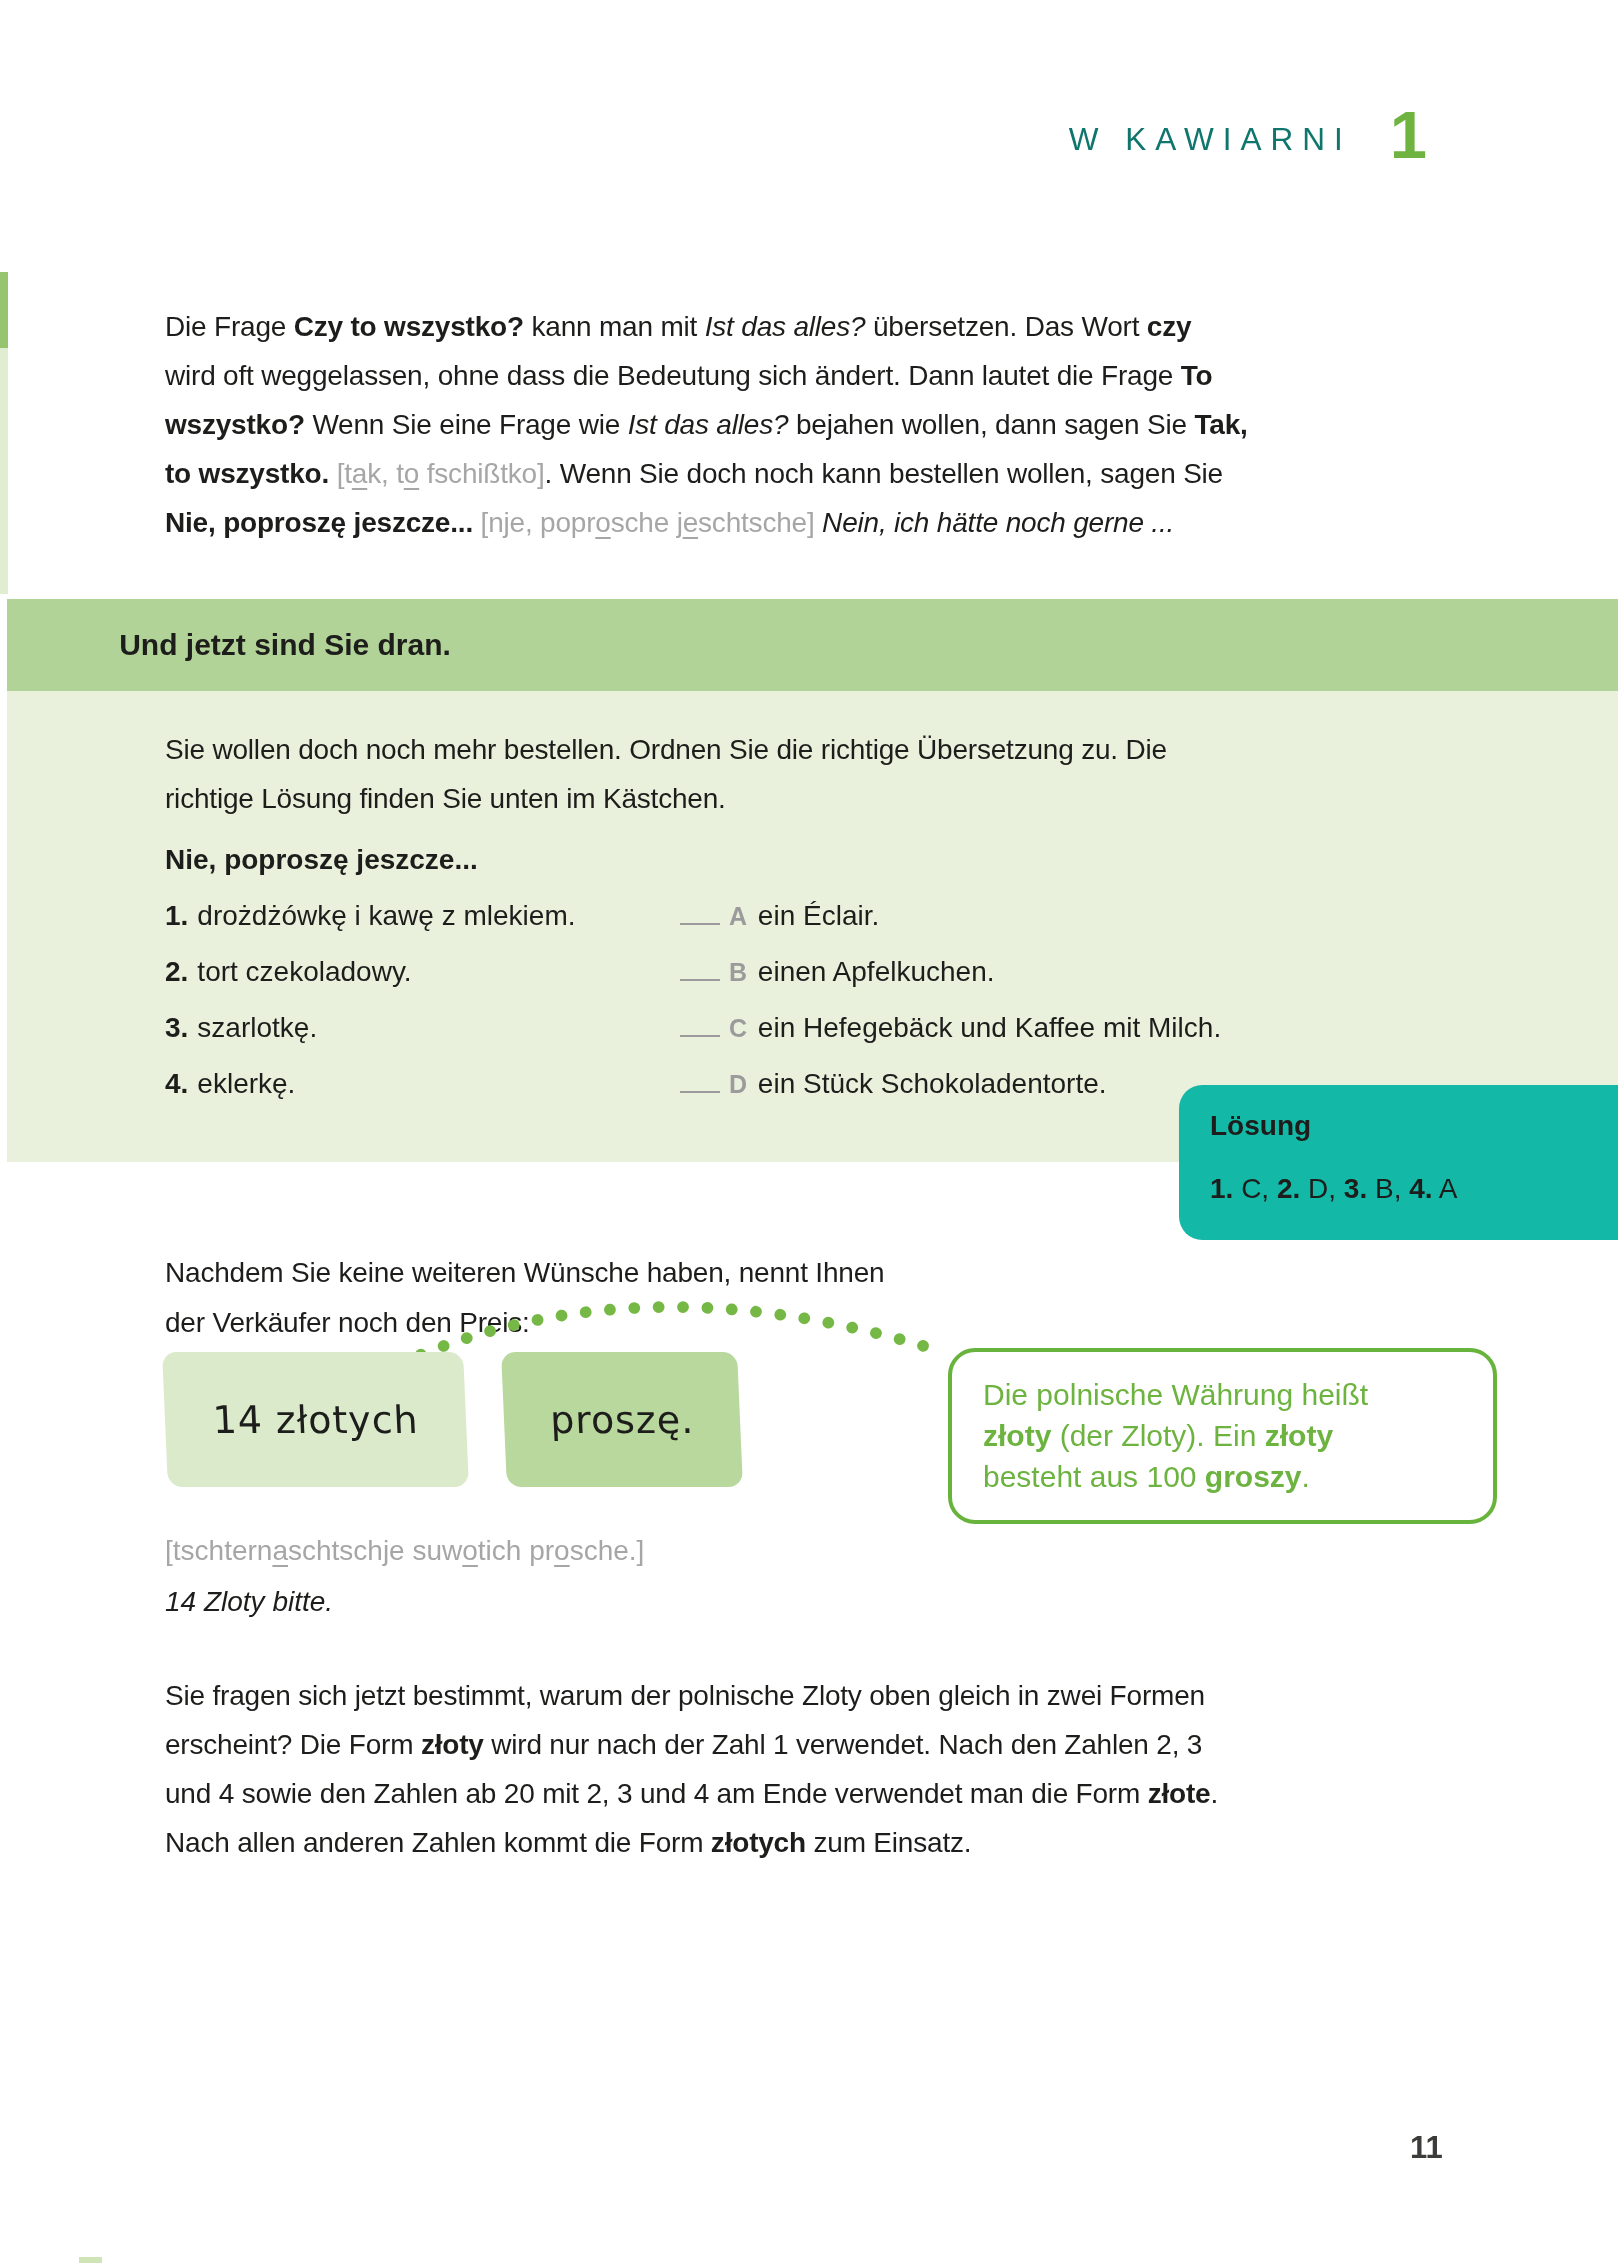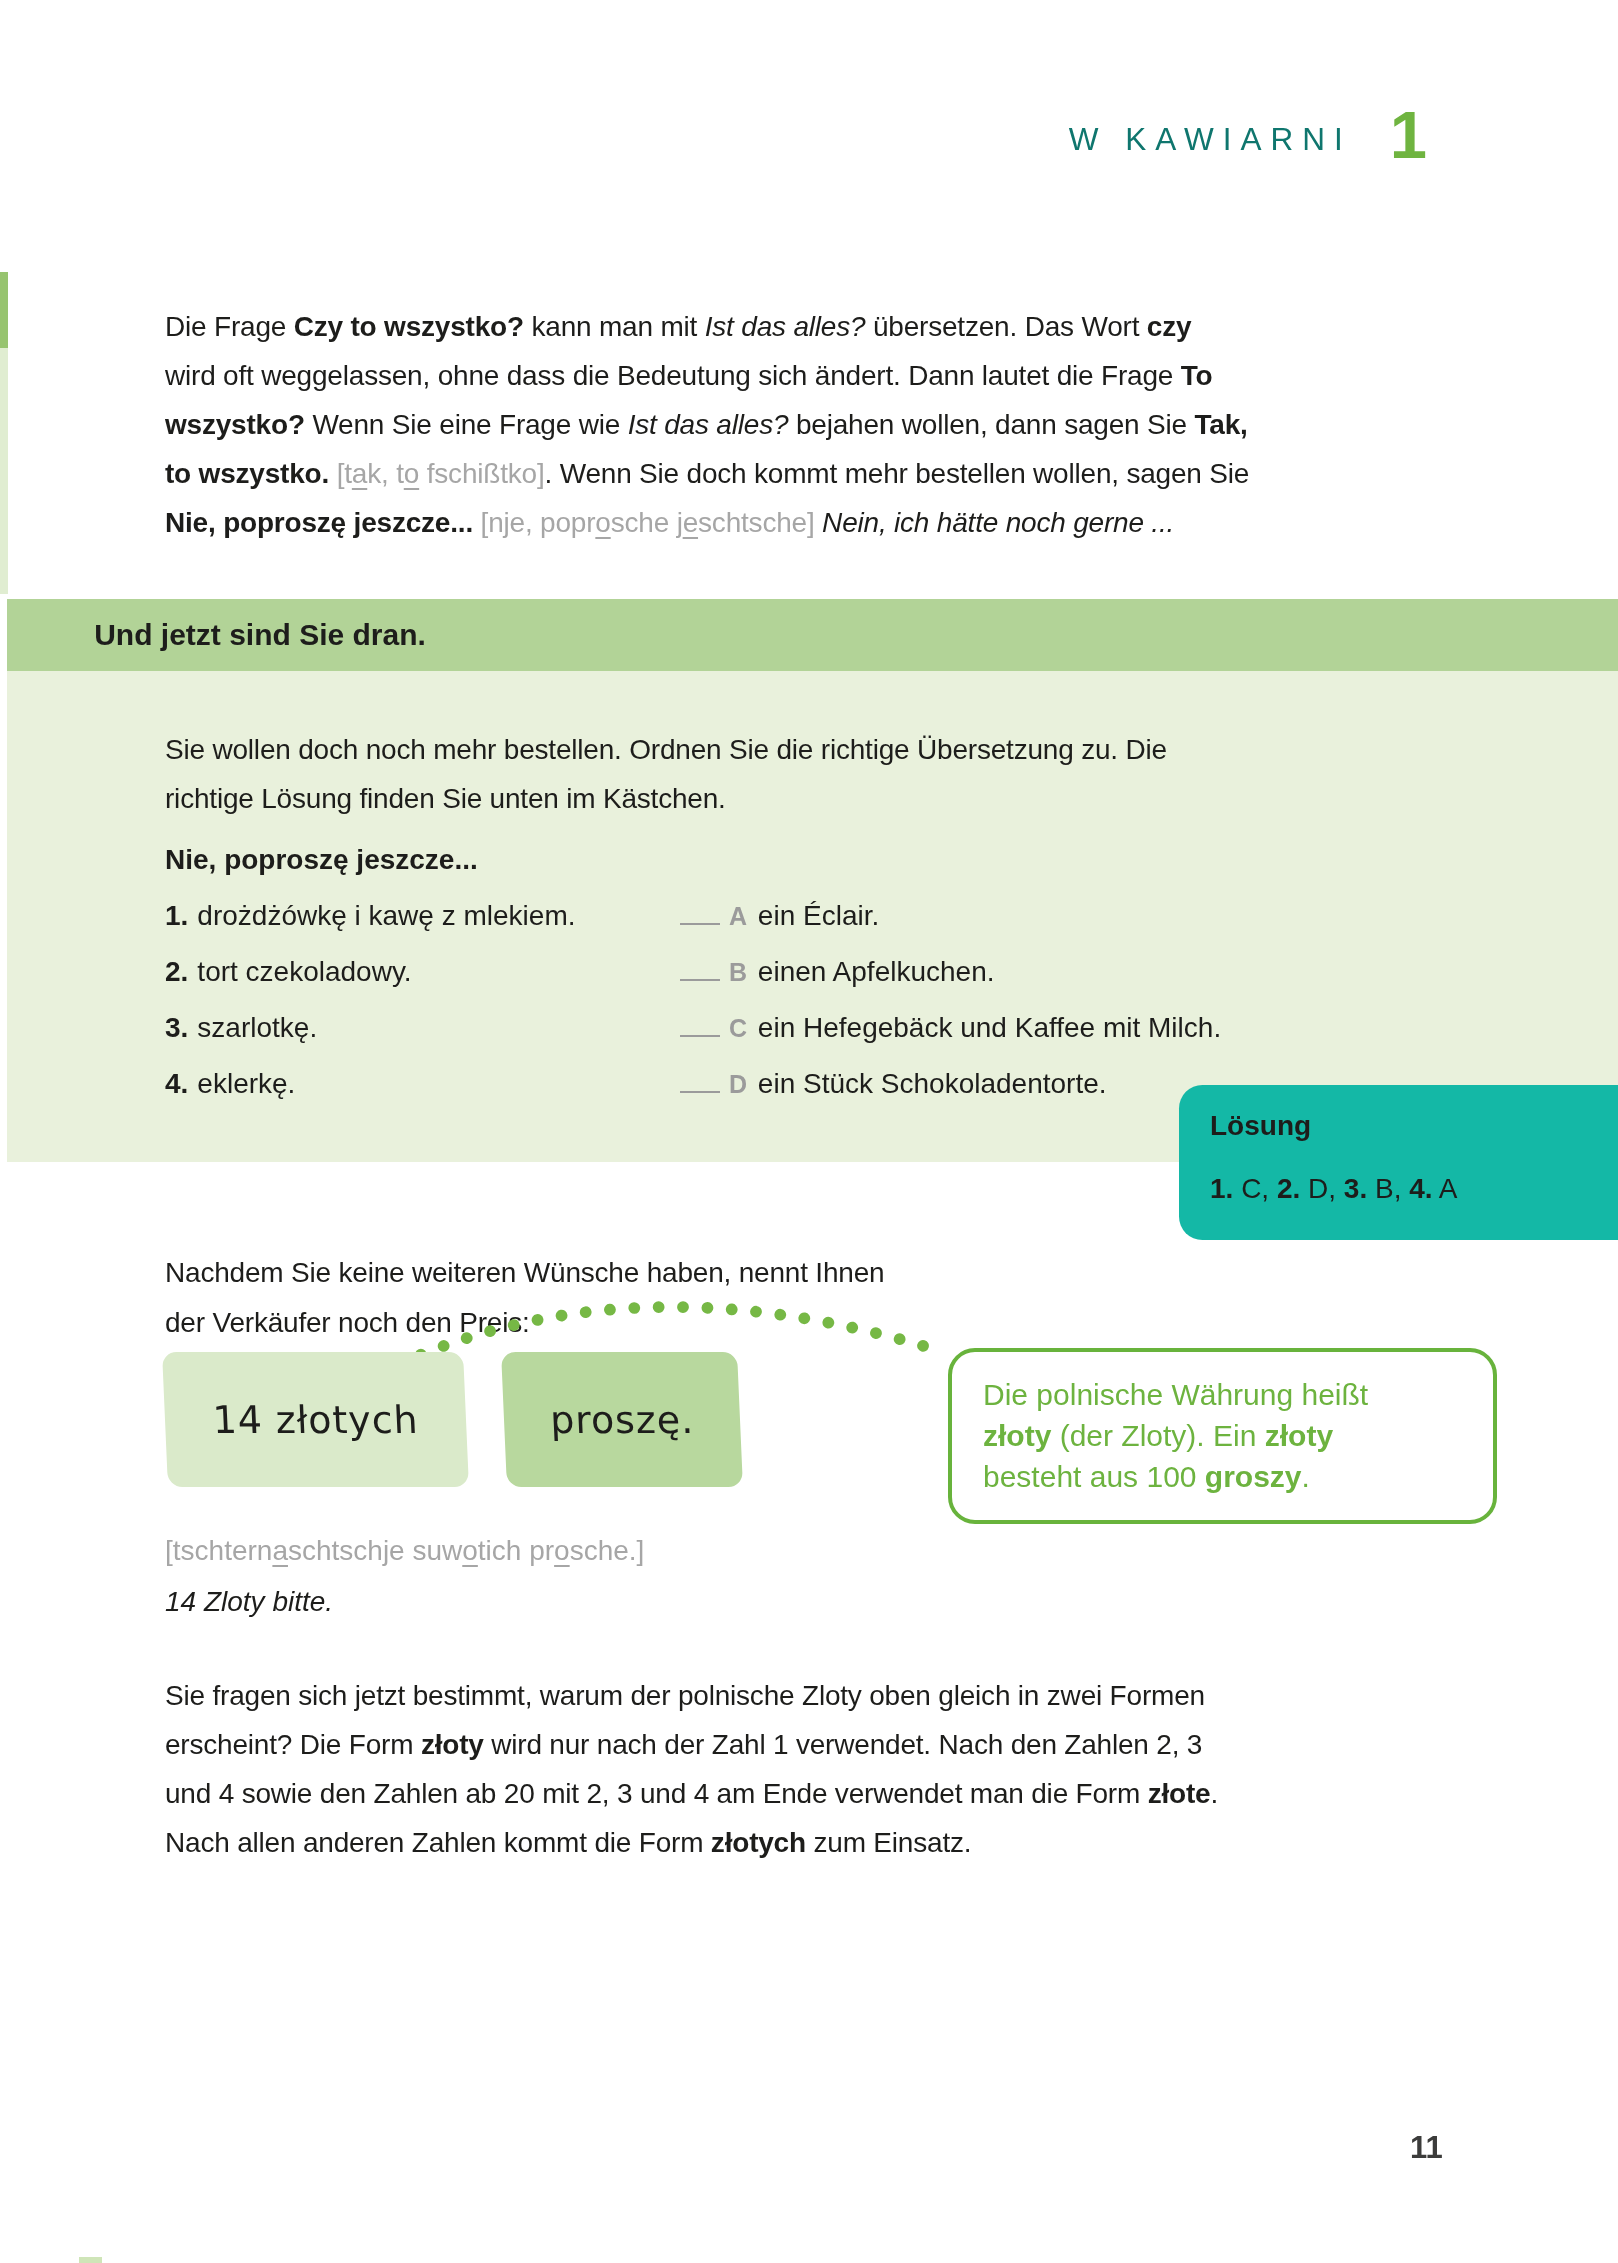--- a/index.html
+++ b/index.html
@@ -30,22 +30,22 @@
   .margin-accent-light{left:0;top:348px;width:8px;height:246px;background:#e0edd1;}
   .page-edge-sliver{left:79px;top:2257px;width:23.4px;height:6.3px;background:#cfe5b8;}
 
   
   .para{font-size:28px;line-height:49px;letter-spacing:-0.2px;}
   .para .line{white-space:nowrap;}
   .intro-paragraph{left:165px;top:302px;}
 
   
   .exercise-banner{
-    left:7.2px;top:599px;width:1611px;height:72px;background:#b2d397;
-    display:flex;align-items:center;box-sizing:border-box;padding-left:87px;
+    left:7.2px;top:599px;width:1611px;height:92px;background:#b2d397;
+    display:flex;align-items:center;box-sizing:border-box;padding-left:112px;
     font-size:30px;font-weight:bold;color:#1d1d1b;
   }
   .exercise-section{left:7.2px;top:671px;width:1611px;height:491px;background:#e9f1dc;}
   .exercise-instructions{left:165px;top:725px;}
   .exercise-prompt{left:165px;top:844px;font-size:28px;font-weight:bold;white-space:nowrap;}
   .exercise-rows{left:165px;top:896px;display:flex;flex-direction:column;gap:16px;}
   .exercise-row{display:flex;align-items:flex-start;font-size:28px;line-height:40px;white-space:nowrap;}
   .exercise-row .item-left{width:515px;flex:0 0 auto;}
   .item-num{font-weight:bold;margin-right:9px;}
   .answer-blank{
@@ -102,21 +102,21 @@
   <div class="chapter-number">1</div>
 </div>
 
 <div class="abs margin-accent-dark"></div>
 <div class="abs margin-accent-light"></div>
 
 <div class="abs para intro-paragraph">
   <div class="line"><span>Die Frage </span><span class="b">Czy to wszystko?</span><span> kann man mit </span><span class="i">Ist das alles?</span><span> übersetzen. Das Wort </span><span class="b">czy</span></div>
   <div class="line"><span>wird oft weggelassen, ohne dass die Bedeutung sich ändert. Dann lautet die Frage </span><span class="b">To</span></div>
   <div class="line"><span class="b">wszystko?</span><span> Wenn Sie eine Frage wie </span><span class="i">Ist das alles?</span><span> bejahen wollen, dann sagen Sie </span><span class="b">Tak,</span></div>
-  <div class="line"><span class="b">to wszystko.</span><span> </span><span class="g">[t</span><span class="g u">a</span><span class="g">k, t</span><span class="g u">o</span><span class="g"> fschißtko]</span><span>. Wenn Sie doch kommt mehr bestellen wollen, sagen Sie</span></div>
+  <div class="line"><span class="b">to wszystko.</span><span> </span><span class="g">[t</span><span class="g u">a</span><span class="g">k, t</span><span class="g u">o</span><span class="g"> fschißtko]</span><span>. Wenn Sie doch noch kann bestellen wollen, sagen Sie</span></div>
   <div class="line"><span class="b">Nie, poproszę jeszcze...</span><span> </span><span class="g">[nje, popr</span><span class="g u">o</span><span class="g">sche j</span><span class="g u">e</span><span class="g">schtsche]</span><span> </span><span class="i">Nein, ich hätte noch gerne ...</span></div>
 </div>
 
 <div class="abs exercise-section"></div>
 
 <div class="abs exercise-banner">
   <span>Und jetzt sind Sie dran.</span>
 </div>
 
 <div class="abs para exercise-instructions">

